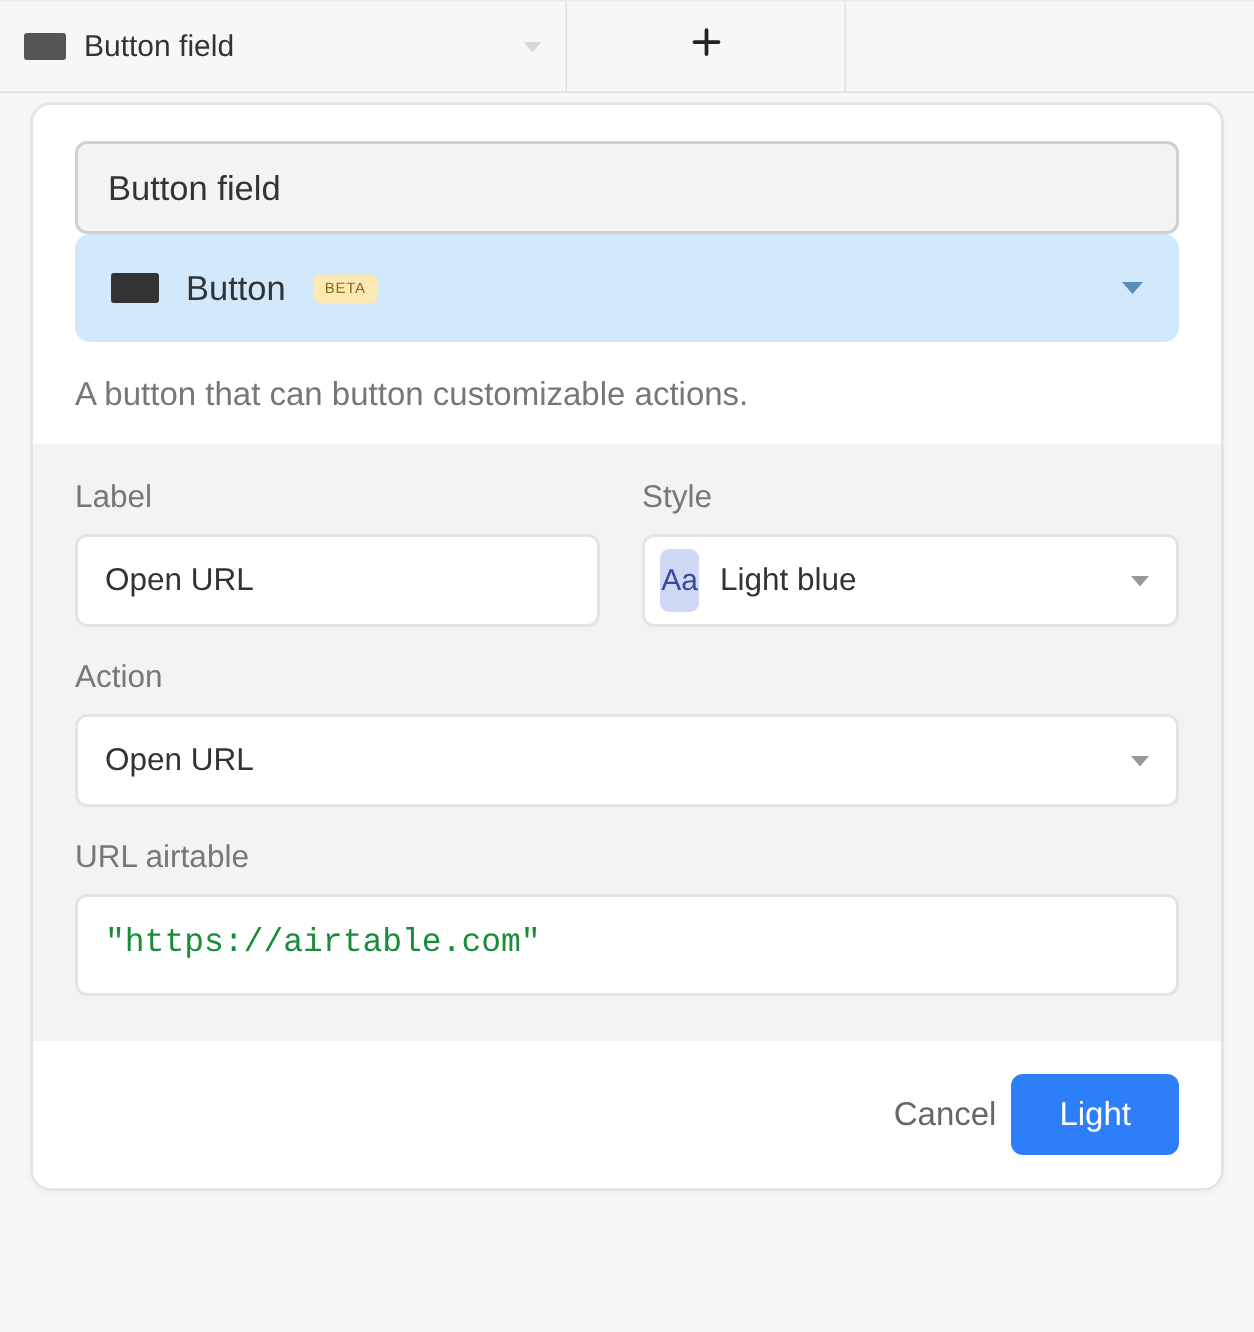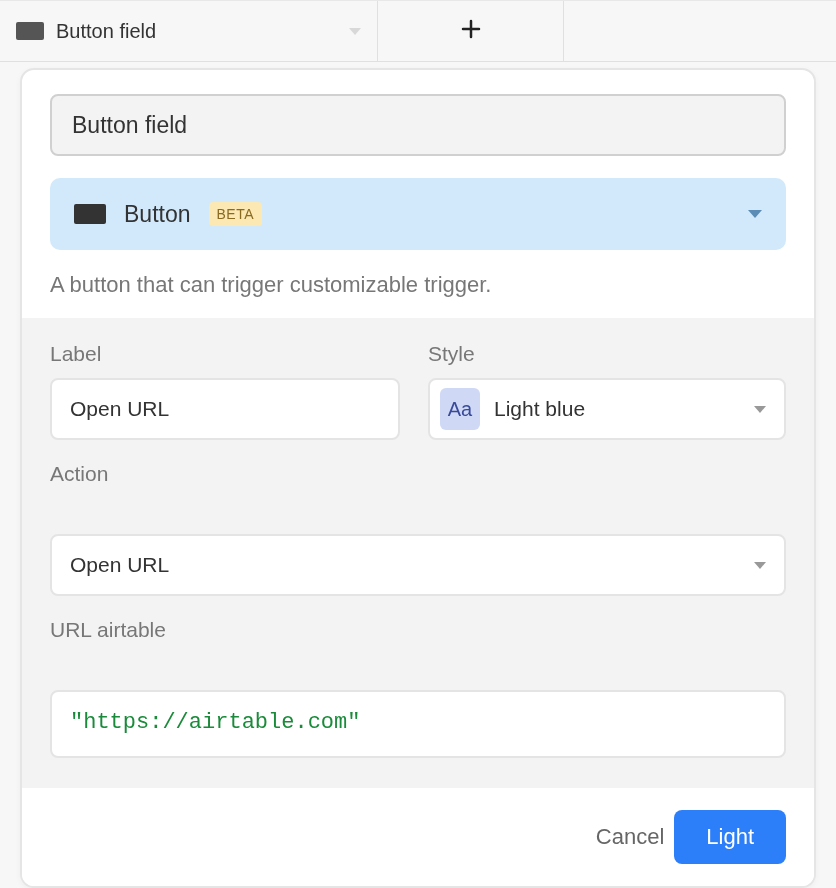--- a/index.html
+++ b/index.html
@@ -84,21 +84,20 @@
       padding: 0 20px;
       font-size: 23px;
       color: #333;
       background: #f3f3f3;
       border: 2px solid #d0d0d0;
       border-radius: 8px;
       outline: none;
     }
     
     .type-select {
-      margin-top: 22px;
       width: 100%;
       height: 72px;
       background: #d2e9fb;
       border-radius: 10px;
       display: flex;
       align-items: center;
       padding: 0 24px;
       gap: 18px;
       cursor: pointer;
     }
@@ -110,21 +109,21 @@
       flex-shrink: 0;
     }
     .type-label {
       font-size: 23px;
       color: #333;
       font-weight: 400;
     }
     .beta-badge {
       background: #fbe8b3;
       color: #8a6a1f;
-      font-size: 14px;
+      font-size: 10px;
       font-weight: 500;
       padding: 4px 8px;
       border-radius: 4px;
       letter-spacing: 0.5px;
     }
     .type-caret {
       margin-left: auto;
       width: 0;
       height: 0;
       border-left: 7px solid transparent;
@@ -180,21 +179,21 @@
       padding: 0 18px 0 10px;
       background: #fff;
       border: 2px solid #e4e4e4;
       border-radius: 8px;
       display: flex;
       align-items: center;
       gap: 14px;
       cursor: pointer;
     }
     .style-swatch {
-      width: 40px;
+      width: 26px;
       height: 42px;
       border-radius: 6px;
       background: #cfd9f6;
       color: #3a4a9a;
       display: flex;
       align-items: center;
       justify-content: center;
       font-size: 20px;
       flex-shrink: 0;
     }
@@ -204,21 +203,21 @@
     }
     .select-caret {
       margin-left: auto;
       width: 0;
       height: 0;
       border-left: 6px solid transparent;
       border-right: 6px solid transparent;
       border-top: 7px solid #999;
     }
     
-    .mt { margin-top: 22px; gap: 36px; }
+    .mt { margin-top: 22px; }
     
     .formula-box {
       width: 100%;
       min-height: 68px;
       padding: 18px 18px;
       background: #fff;
       border: 2px solid #e4e4e4;
       border-radius: 8px;
       font-family: "SFMono-Regular", Consolas, "Courier New", monospace;
       font-size: 22px;
@@ -275,21 +274,21 @@
   <div class="section-top">
     <input class="field-name-input" type="text" value="Button field" style="">
     
     <div class="type-select">
       <span class="type-icon"></span>
       <span class="type-label">Button</span>
       <span class="beta-badge">BETA</span>
       <span class="type-caret"></span>
     </div>
     
-    <p class="description">A button that can trigger customizable trigger.</p>
+    <p class="description">A button that can button customizable actions.</p>
   </div>
 
   <div class="section-body">
     <div class="row">
       <div class="field-group fg-label">
         <div class="group-label">Label</div>
         <input class="text-input" type="text" value="Open URL" style="">
       </div>
       <div class="field-group fg-style">
         <div class="group-label">Style</div>

